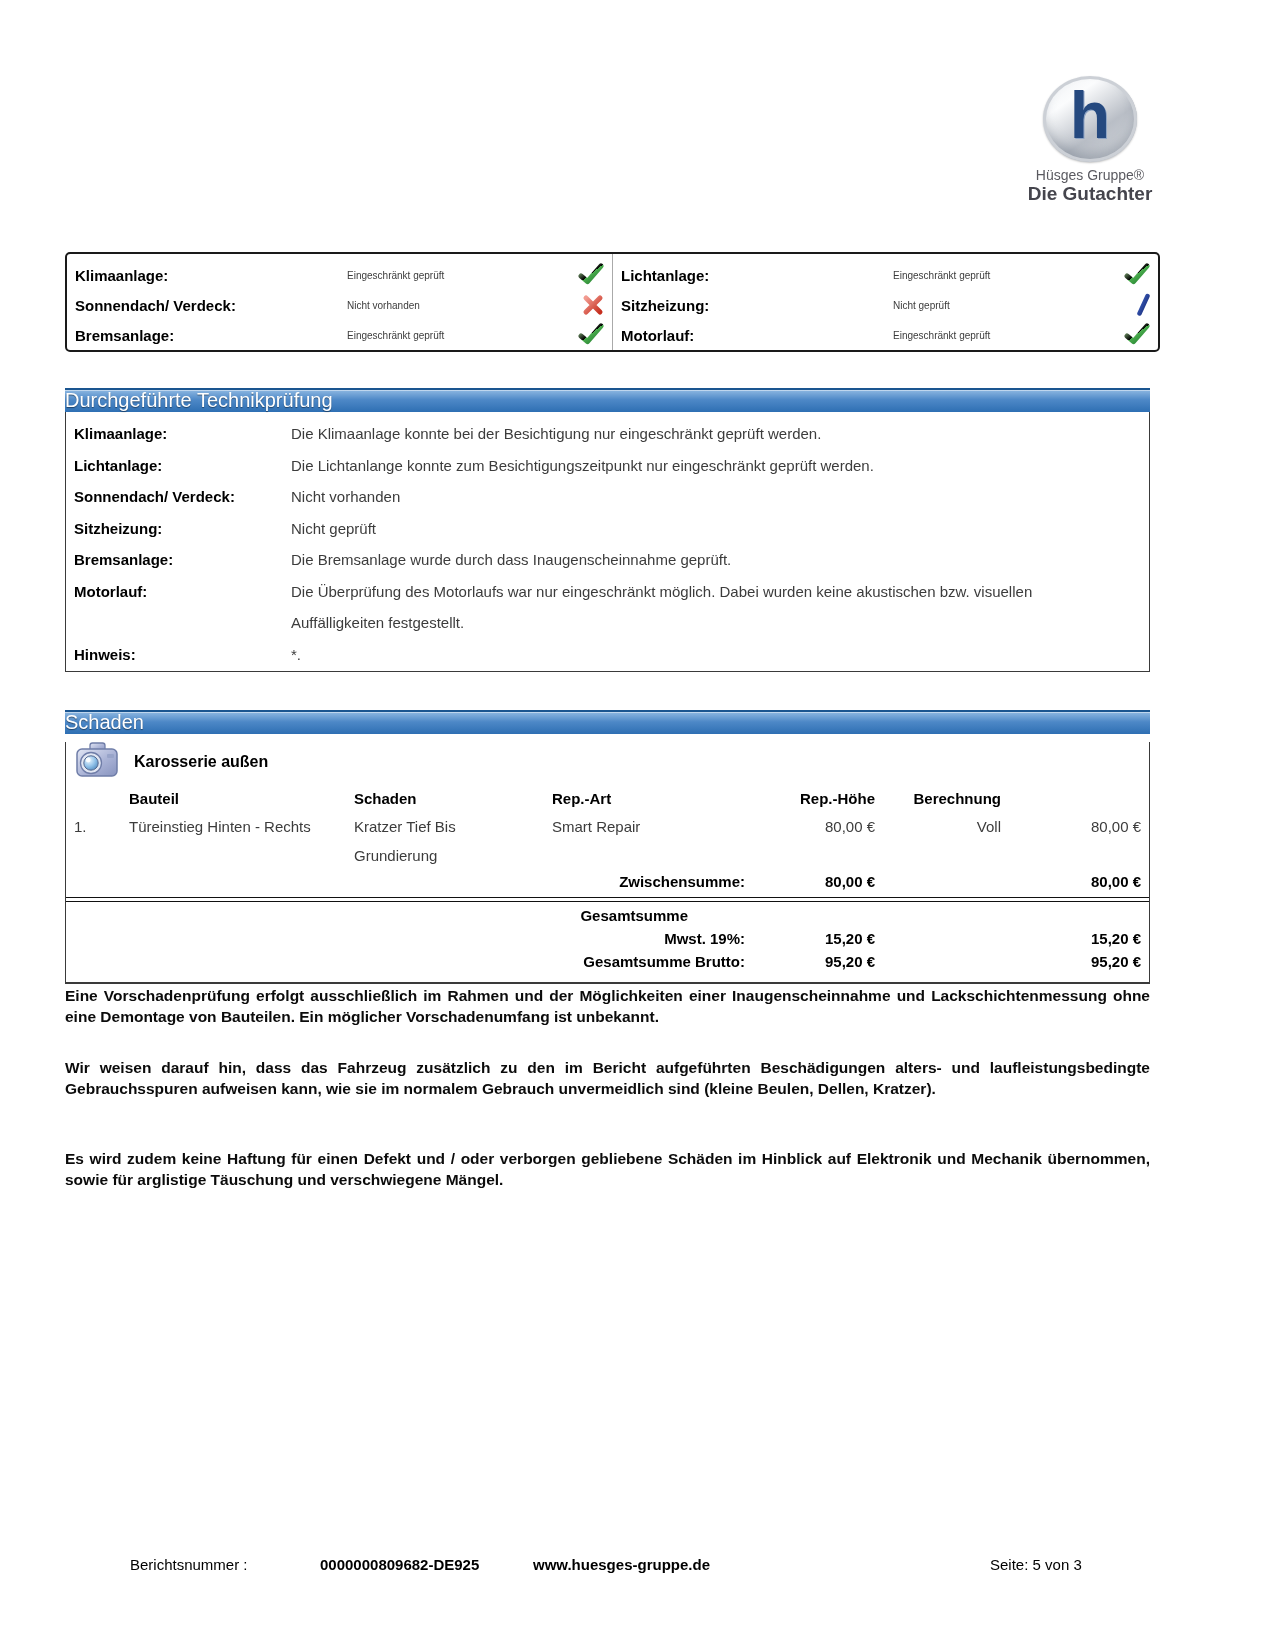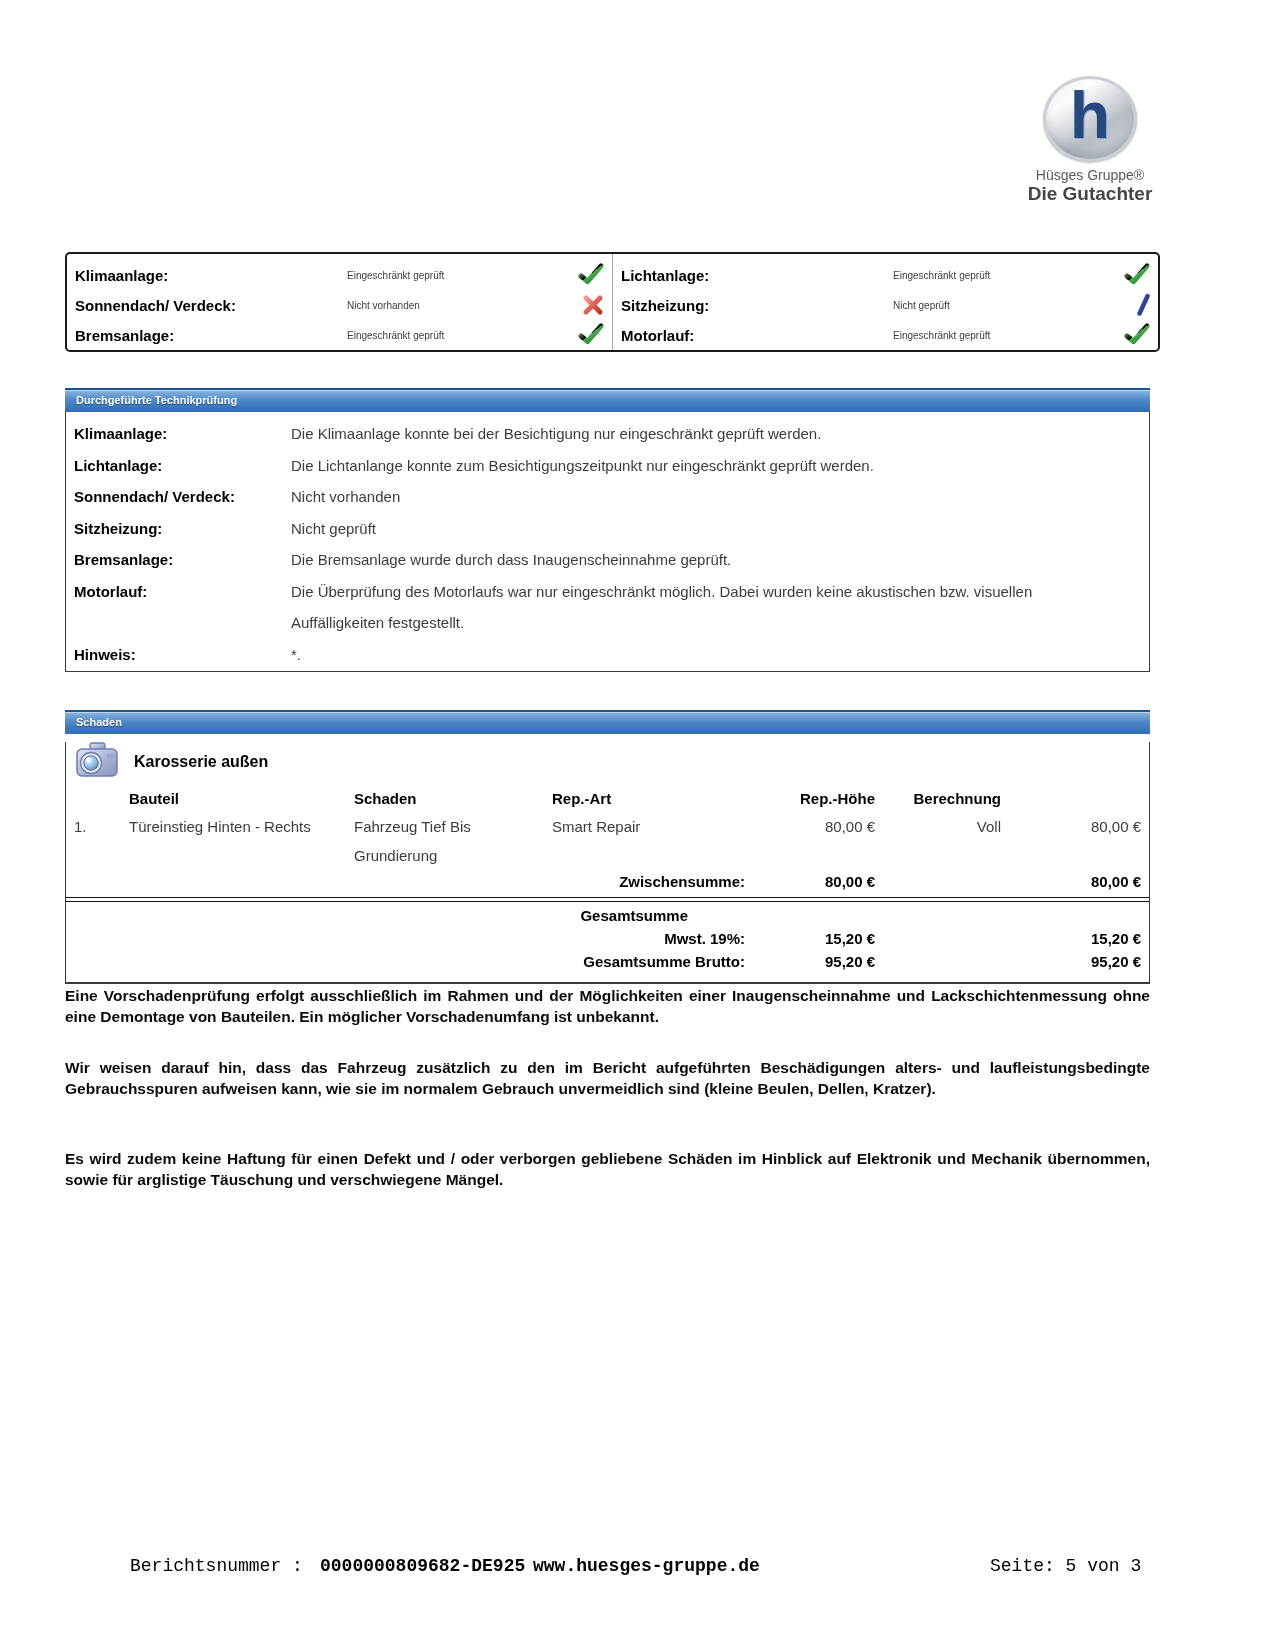--- a/index.html
+++ b/index.html
@@ -25,23 +25,23 @@
   .status-row{display:grid;grid-template-columns:272px 1fr 30px;align-items:center;height:30px;}
   .s-label{font-weight:bold;font-size:15px;}
   .s-value{font-size:10px;color:#3c3c3c;}
   .s-icon{justify-self:end;}
   .s-icon svg{display:block;}
 
   
   .section{position:absolute;left:65px;width:1085px;}
   .section-technik{top:388px;}
   .section-schaden{top:710px;}
-  .section-header{height:22px;border-top:2px solid #1a5590;padding-left:11px;
+  .section-header{height:22px;border-top:2px solid #1a5590;
       background:linear-gradient(180deg,#8db7e1 0%,#4d88c7 45%,#2e6fb3 100%);
-      color:#fff;font-weight:bold;font-size:11px;line-height:21px;
+      color:#fff;font-weight:normal;font-size:20px;line-height:21px;
       text-shadow:0 1px 1px rgba(0,0,0,.45);box-shadow:inset 0 1px 0 rgba(255,255,255,.45);}
   .section-body{background:#fff;border:1px solid #3a3a3a;border-top:none;box-sizing:border-box;}
 
   .technik-body{height:260px;padding:6px 8px 0 8px;}
   .t-row{display:flex;font-size:15px;line-height:31.5px;}
   .t-label{width:217px;flex:none;font-weight:bold;}
   .t-text{color:#3c3c3c;max-width:815px;}
 
   
   .schaden-body{height:242px;padding:0 8px;border-bottom-width:2.5px;}
@@ -61,21 +61,21 @@
   .gs-head{grid-column:1/5;text-align:right;padding-right:57px;font-weight:bold;line-height:23px;}
   .tot{font-weight:bold;line-height:23px;}
   .totlabel{grid-column:1/5;text-align:right;font-weight:bold;line-height:23px;}
 
   
   .disclaimer{position:absolute;left:65px;width:1085px;margin:0;
       font-size:15.5px;font-weight:bold;line-height:21px;text-align:justify;color:#0b0b0b;}
   .disc1{top:985px;} .disc2{top:1057px;} .disc3{top:1148px;}
 
   
-  .footer{position:absolute;top:1556px;left:0;width:1275px;height:20px;font-size:18px;font-family:Liberation Mono, monospace;}
+  .footer{position:absolute;top:1556px;left:0;width:1275px;height:20px;font-size:15px;}
   .footer span{position:absolute;white-space:nowrap;}
   .f-label{left:130px;}
   .f-number{left:320px;font-weight:bold;}
   .f-site{left:533px;font-weight:bold;}
   .f-page{left:990px;}
 </style>
 </head>
 <body>
 
 <svg width="0" height="0" style="position:absolute" aria-hidden="true">
@@ -237,21 +237,21 @@
         <div class="h"></div>
         <div class="h">Bauteil</div>
         <div class="h">Schaden</div>
         <div class="h">Rep.-Art</div>
         <div class="h r">Rep.-Höhe</div>
         <div class="h r">Berechnung</div>
         <div class="h"></div>
 
         <div class="d">1.</div>
         <div class="d cell-bauteil">Türeinstieg Hinten - Rechts</div>
-        <div class="d cell-schaden">Fahrzeug Tief Bis Grundierung</div>
+        <div class="d cell-schaden">Kratzer Tief Bis Grundierung</div>
         <div class="d">Smart Repair</div>
         <div class="d r">80,00 €</div>
         <div class="d r">Voll</div>
         <div class="d r">80,00 €</div>
 
         <div class="sumlabel r">Zwischensumme:</div>
         <div class="sumval r">80,00 €</div>
         <div></div>
         <div class="sumval r">80,00 €</div>
 

